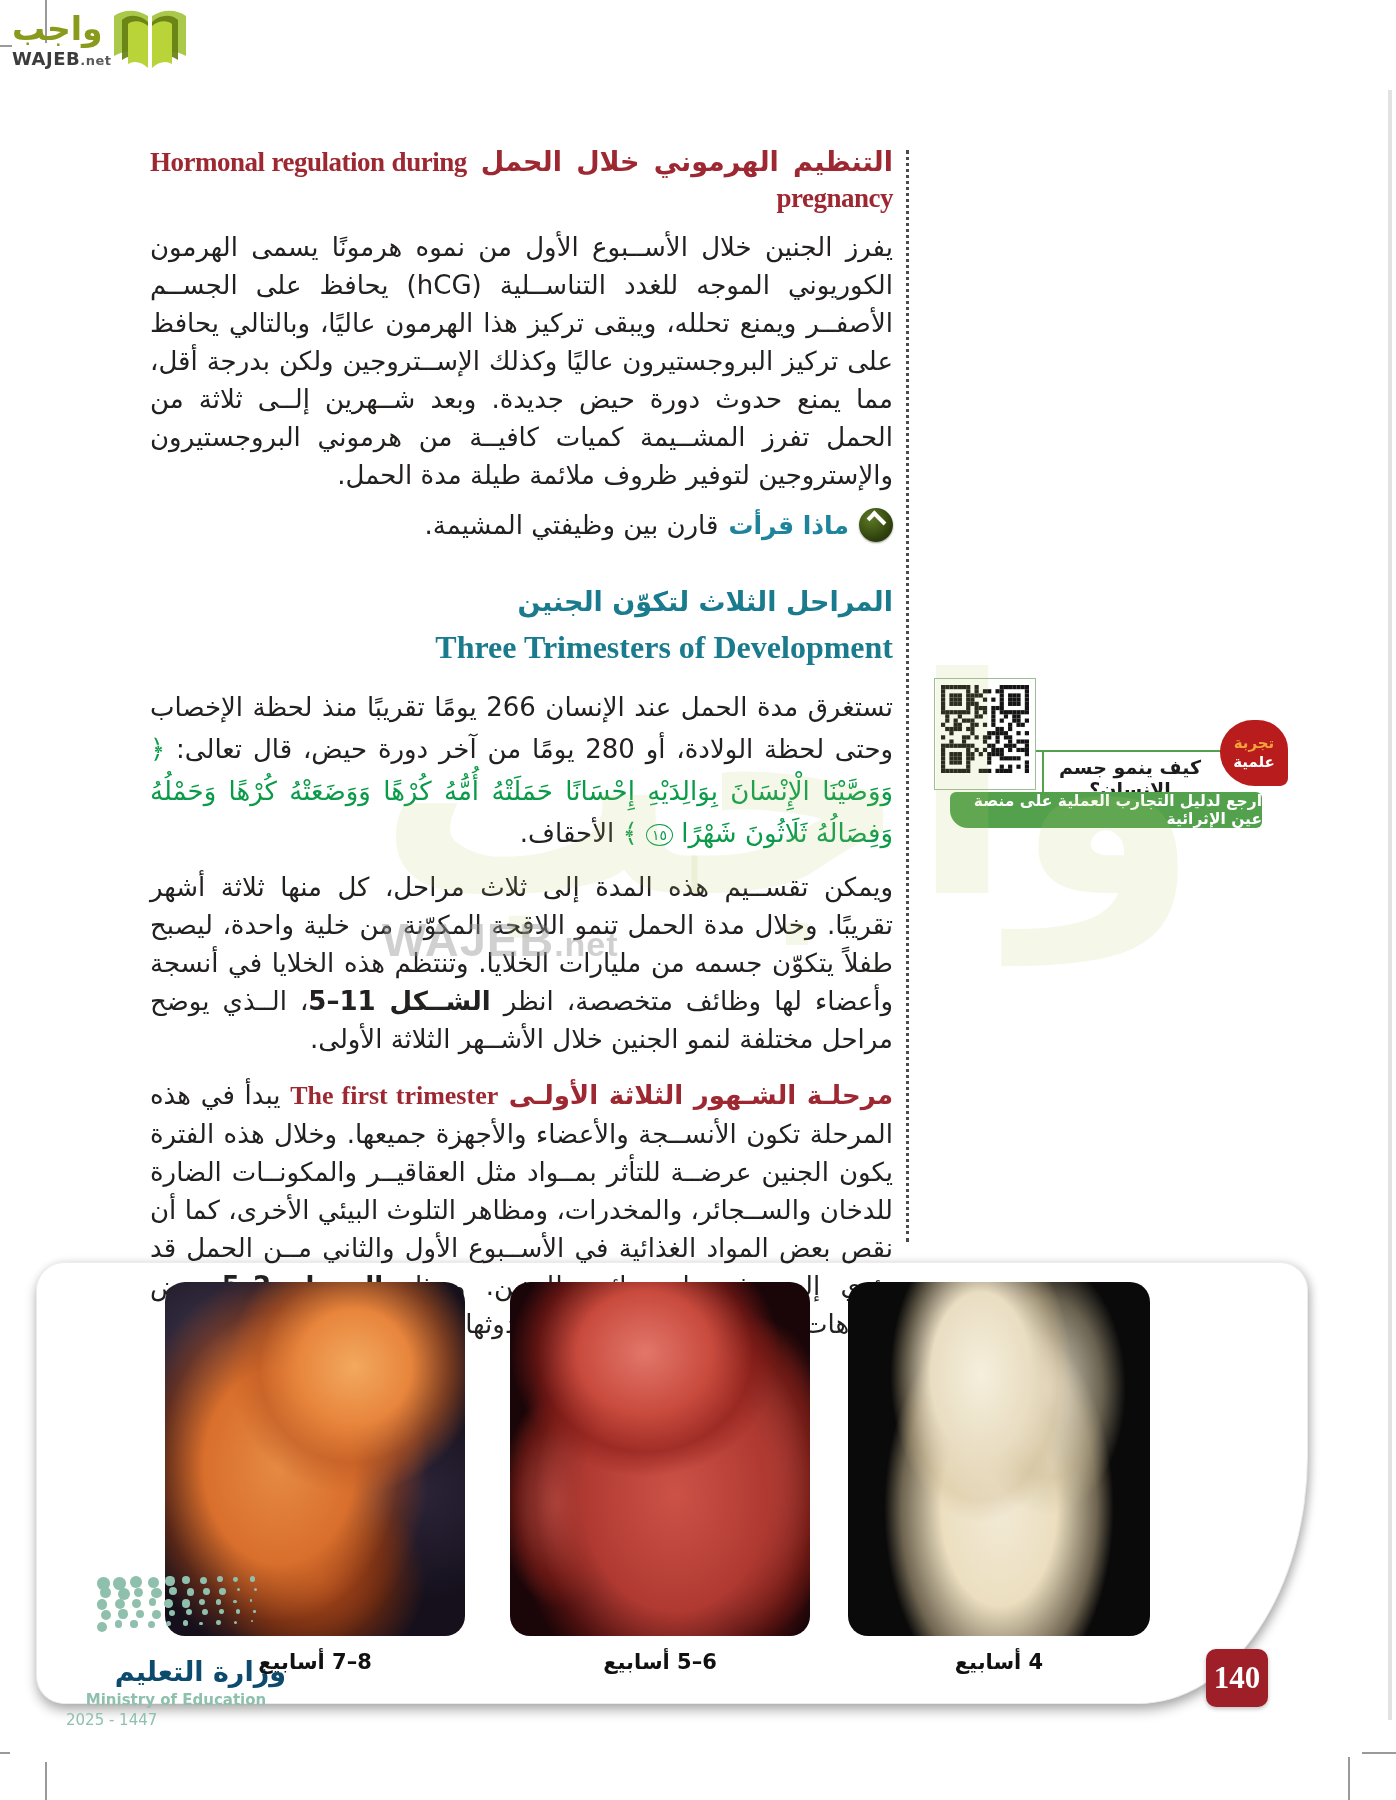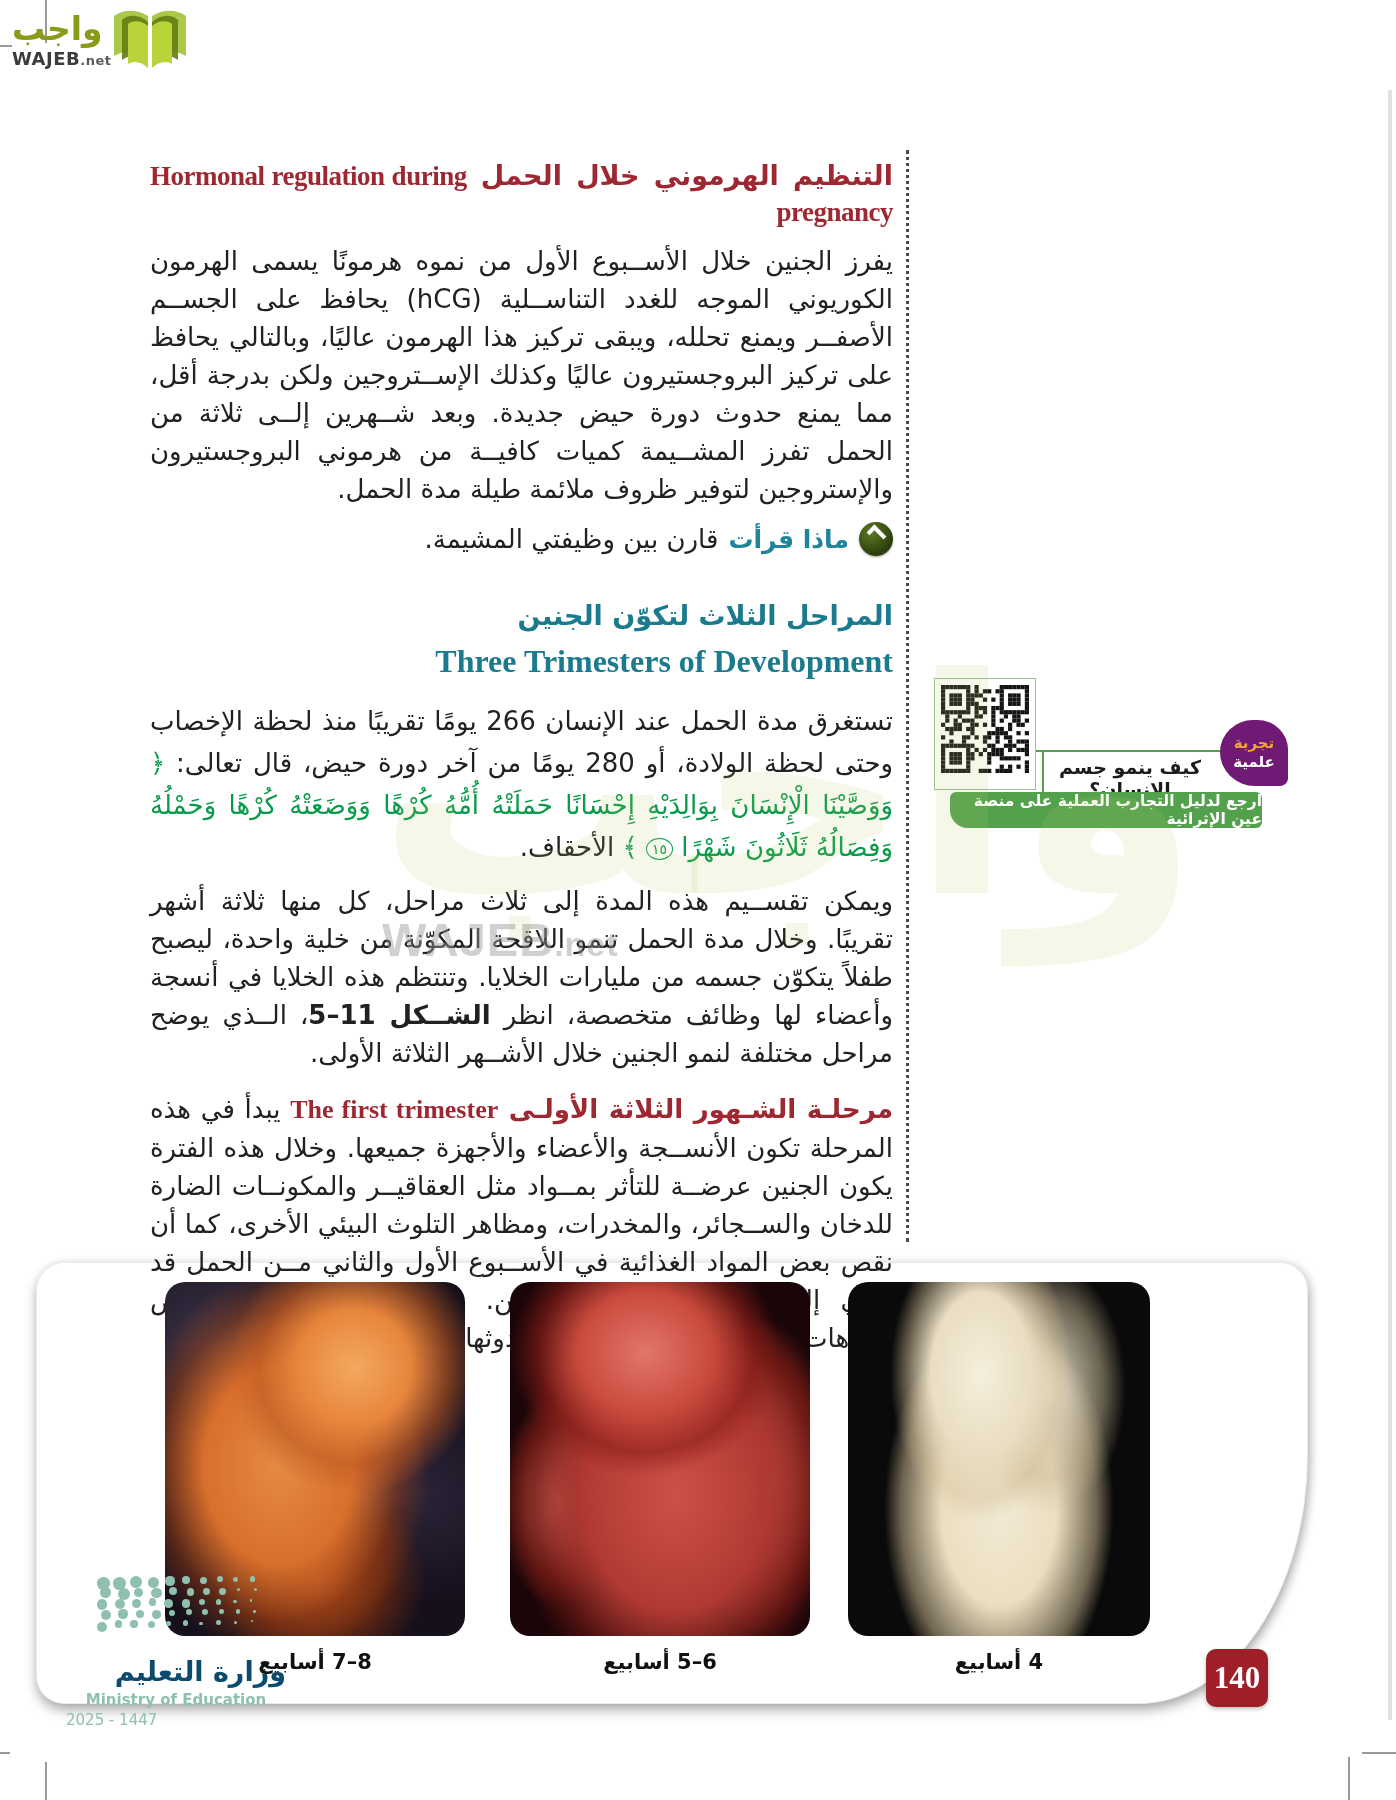--- a/index.html
+++ b/index.html
@@ -13,21 +13,21 @@
   #wajeb-logo{position:absolute;left:10px;top:6px;width:210px;height:62px;direction:ltr;z-index:6;}
   #wajeb-logo .ar{position:absolute;left:2px;top:6px;font-size:33px;font-weight:bold;color:#8a9a1b;line-height:1;}
   #wajeb-logo .latin{position:absolute;left:2px;top:42px;font-size:18px;font-weight:bold;color:#3c3c3c;letter-spacing:.5px;}
   #wajeb-logo .latin small{font-size:13px;color:#5a5a5a;font-weight:bold;}
   #wajeb-logo svg{position:absolute;left:92px;top:0;}
 
   
   #divider{position:absolute;left:906px;top:150px;height:1092px;width:0;border-left:3px dotted #4a4a4a;z-index:1;}
 
   
-  #main-col{position:absolute;left:150px;top:158px;width:743px;direction:rtl;text-align:justify;z-index:2;}
+  #main-col{position:absolute;left:150px;top:144px;width:743px;direction:rtl;text-align:justify;z-index:2;}
   .h-red{color:#9e2832;font-weight:bold;font-size:27px;margin:0 0 12px 0;line-height:1.3;}
   .h-red .en{font-family:"Liberation Serif","DejaVu Serif",serif;letter-spacing:-.5px;word-spacing:-4px;}
   .body-p{font-size:26px;line-height:38px;margin:0;color:#232020;}
   .check-row{display:flex;align-items:center;gap:10px;margin:14px 0 0 0;justify-content:flex-start;}
   .check-label{color:#1d849b;font-weight:bold;font-size:25px;}
   .check-text{font-size:26px;color:#232020;}
   #check-icon{width:34px;height:34px;border-radius:50%;background:radial-gradient(circle at 35% 30%,#5d7a24,#2c3d0c 70%);position:relative;flex:0 0 auto;box-shadow:0 1px 2px rgba(0,0,0,.4);}
   #check-icon:after{content:"";position:absolute;left:9px;top:7px;width:13px;height:7px;border-left:4px solid #fff;border-bottom:4px solid #fff;transform:rotate(-135deg) scaleX(-1);}
   .h-teal-ar{color:#1a7b8e;font-weight:bold;font-size:27px;margin:44px 0 0 0;}
   .h-teal-en{color:#1a7b8e;font-weight:bold;font-size:32px;margin:12px 0 0 0;font-family:"Liberation Serif","DejaVu Serif",serif;direction:ltr;text-align:right;}
@@ -37,21 +37,21 @@
   .p3{margin-top:14px;}
   .p4{margin-top:18px;}
   .runin-red{color:#9e2832;font-weight:bold;}
   .runin-red.en{font-family:"Liberation Serif","DejaVu Serif",serif;}
 
   
   #qr-box{position:absolute;left:934px;top:678px;width:102px;height:112px;background:#fff;border:1px solid #9bbf94;padding:6px;box-sizing:border-box;z-index:3;}
   #qr-box svg{display:block;}
   .side-line-h{position:absolute;left:1036px;top:750px;width:190px;height:2px;background:#53a14d;z-index:2;}
   .side-line-v{position:absolute;left:1042px;top:750px;width:2px;height:44px;background:#53a14d;z-index:2;}
-  #exp-blob{position:absolute;left:1220px;top:720px;width:68px;height:66px;background:#701a75;border-radius:52% 48% 12% 55%;z-index:3;display:flex;flex-direction:column;align-items:center;justify-content:center;line-height:1.25;}
+  #exp-blob{position:absolute;left:1220px;top:720px;width:68px;height:66px;background:#b91c1c;border-radius:52% 48% 12% 55%;z-index:3;display:flex;flex-direction:column;align-items:center;justify-content:center;line-height:1.25;}
   #exp-blob .l1{color:#f2a33c;font-size:15px;font-weight:bold;}
   #exp-blob .l2{color:#ffffff;font-size:15px;font-weight:bold;}
   #side-question{position:absolute;left:1038px;top:756px;width:184px;text-align:center;font-size:19px;font-weight:bold;color:#1c1c1c;z-index:3;}
   #side-bar{position:absolute;left:950px;top:792px;width:312px;height:36px;background:#53a14d;border-radius:6px 6px 6px 18px;color:#fff;font-size:15.5px;font-weight:bold;display:flex;align-items:center;justify-content:center;z-index:3;}
 
   
   #caption-col{position:absolute;left:950px;top:1052px;width:406px;z-index:2;}
   #caption-rule{border:0;border-top:2px solid #3a3a3a;margin:0 0 14px 0;}
   #figure-caption{font-size:23px;line-height:37px;text-align:justify;color:#232020;}
   .cap-bullet{display:inline-block;width:12px;height:12px;background:#7fa653;margin-left:8px;vertical-align:1px;}

